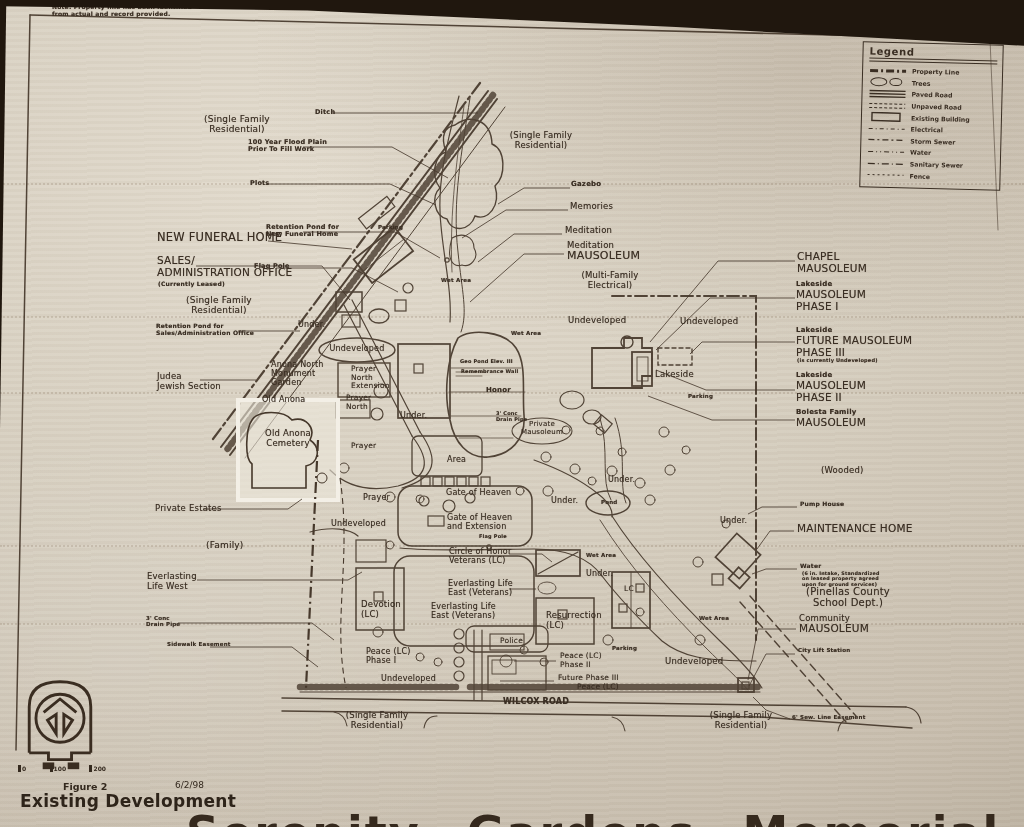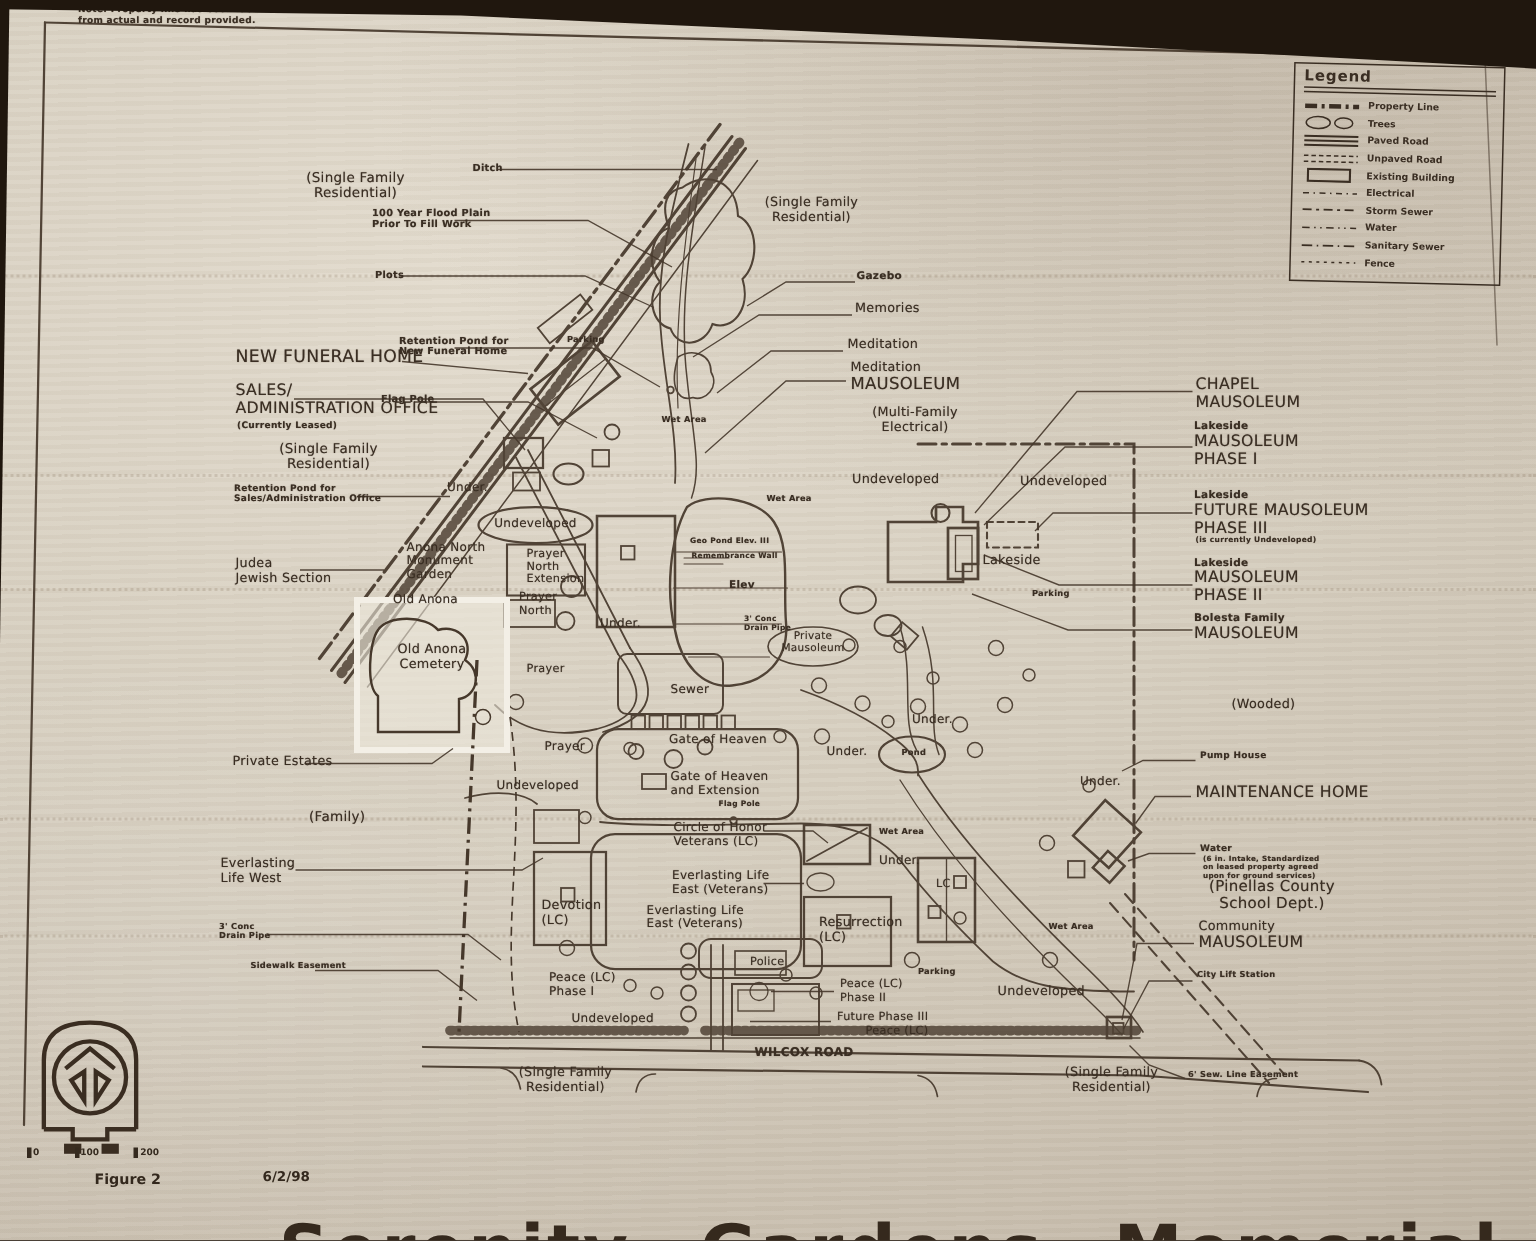--- a/index.html
+++ b/index.html
@@ -28,21 +28,21 @@
   .legend-title{font-size:10px;font-weight:bold;letter-spacing:.6px;border-bottom:4px double #3a2d21;
     padding-bottom:1px;margin-bottom:3px}
   .legend-row{display:flex;align-items:center;gap:5px;height:11.6px}
   .legend-sym{width:38px;flex:none;display:flex;align-items:center}
   .legend-lab{font-size:6.2px;font-weight:bold;white-space:nowrap}
   .logo{position:absolute;left:16px;top:674px}
   .scalebar{position:absolute;left:18px;top:765px;width:88px;display:flex;justify-content:space-between;
     color:#352a1f;font-size:6px;font-weight:bold}
   .scalebar span{border-left:3px solid #352a1f;padding-left:1px;line-height:7px}
   .fig-label{position:absolute;left:63px;top:781px;font-size:9.5px;font-weight:bold;color:#33281d}
-  .fig-date{position:absolute;left:175px;top:780px;font-size:9px;font-weight:bold;color:#33281d}
+  .fig-date{position:absolute;left:175px;top:780px;font-size:9px;font-weight:normal;color:#33281d}
   .fig-title{position:absolute;left:20px;top:791px;font-size:17px;font-weight:700;
     letter-spacing:.3px;color:#2e241a}
   .cutoff-title{position:absolute;left:186px;top:806px;font-size:46px;font-weight:600;
     color:#35291d;letter-spacing:2px;word-spacing:28px;white-space:nowrap}
 </style>
 </head>
 <body>
 
 <div class="paper">
   <div class="grain"></div>
@@ -300,22 +300,22 @@
         <div class="map-label" style="left: 448px; top: 579px; font-size: 8px;">Everlasting Life
 East (Veterans)</div>
         <div class="map-label" style="left: 431px; top: 602px; font-size: 8px;">Everlasting Life
 East (Veterans)</div>
         <div class="map-label" style="left: 449px; top: 547px; font-size: 8px;">Circle of Honor
 Veterans (LC)</div>
         <div class="map-label" style="left: 446px; top: 488px; font-size: 8px;">Gate of Heaven</div>
         <div class="map-label" style="left: 447px; top: 513px; font-size: 8px;">Gate of Heaven
 and Extension</div>
         <div class="map-label b" style="left: 479px; top: 534px; font-size: 5px;">Flag Pole</div>
-        <div class="map-label" style="left: 447px; top: 455px; font-size: 8px;">Sewer</div>
-        <div class="map-label b" style="left: 486px; top: 387px; font-size: 7px;">Elev</div>
+        <div class="map-label" style="left: 447px; top: 455px; font-size: 8px;">Area</div>
+        <div class="map-label b" style="left: 486px; top: 387px; font-size: 7px;">Honor</div>
         <div class="map-label b" style="left: 460px; top: 359px; font-size: 5px;">Geo Pond Elev. III</div>
         <div class="map-label b" style="left: 461px; top: 369px; font-size: 5px;">Remembrance Wall</div>
         <div class="map-label b" style="left: 496px; top: 411px; font-size: 5px;">3' Conc
 Drain Pipe</div>
         <div class="map-label c" style="left: 542px; top: 421px; font-size: 7px;">Private
 Mausoleum</div>
         <div class="map-label b" style="left: 441px; top: 277px; font-size: 5.5px;">Wet Area</div>
         <div class="map-label b" style="left: 511px; top: 330px; font-size: 5.5px;">Wet Area</div>
         <div class="map-label b" style="left: 586px; top: 552px; font-size: 5.5px;">Wet Area</div>
         <div class="map-label b" style="left: 699px; top: 615px; font-size: 5.5px;">Wet Area</div>
@@ -480,17 +480,18 @@
   </svg>
 
   <div class="scalebar">
     <span>0</span>
     <span>100</span>
     <span>200</span>
   </div>
 
   <div class="fig-label">Figure 2</div>
   <div class="fig-date">6/2/98</div>
+  <div class="fig-title">Existing Development</div>
   <div class="cutoff-title">Serenity Gardens Memorial</div>
 
   <div class="dark-top"></div>
   <div class="dark-left"></div>
 </div>
 
 </body></html>

